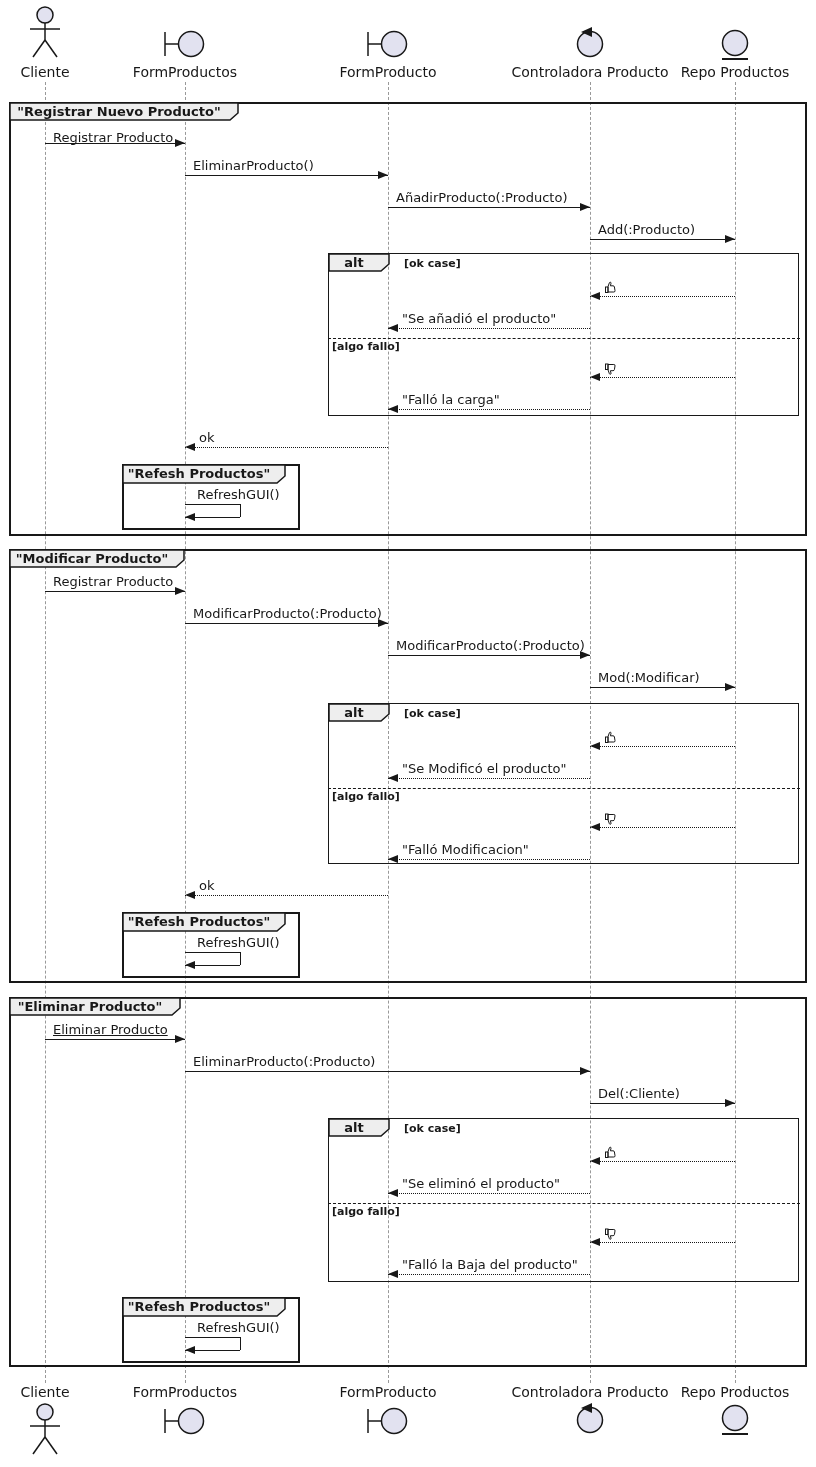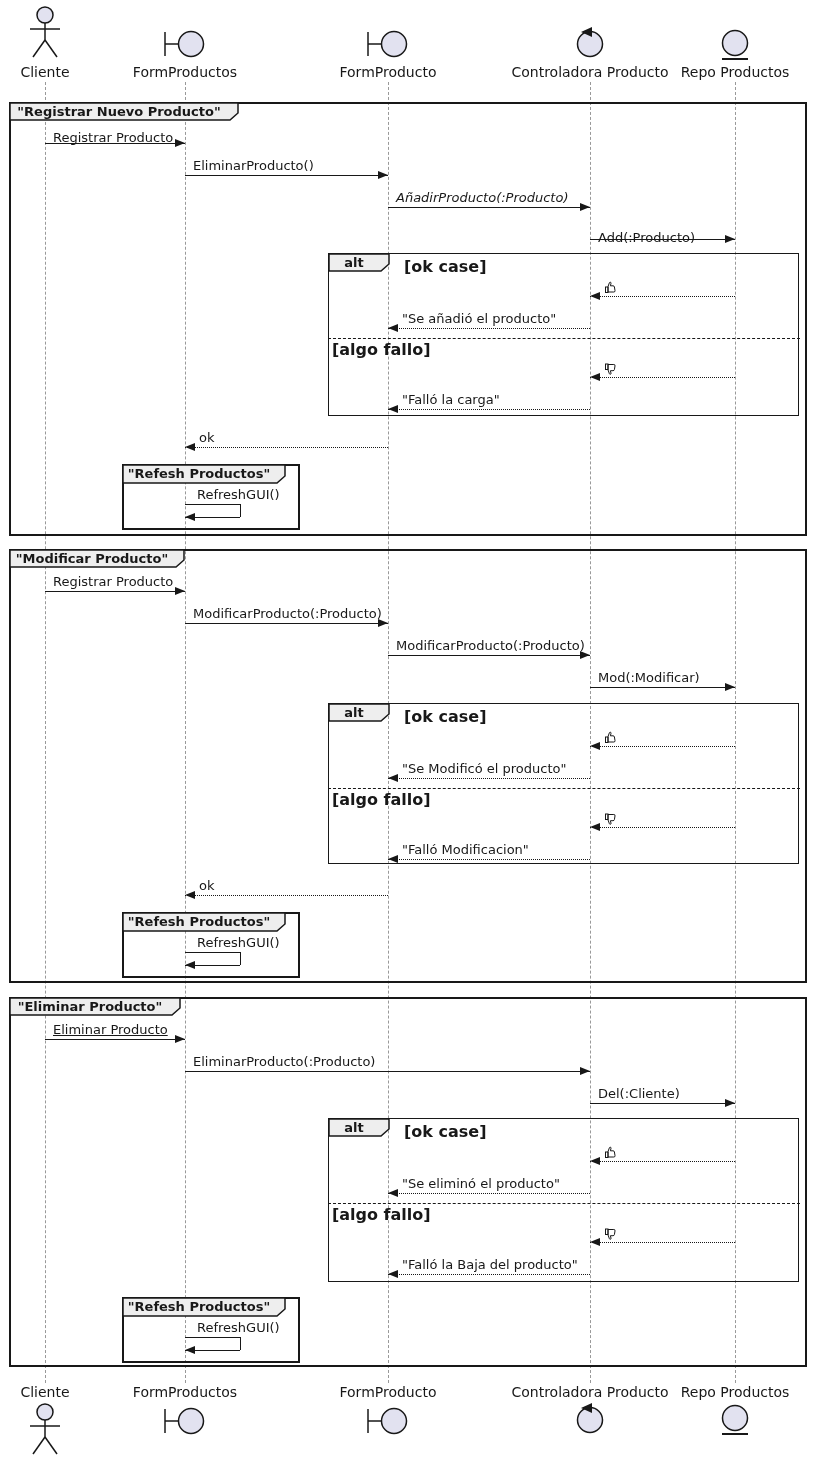--- a/index.html
+++ b/index.html
@@ -5,21 +5,21 @@
   html,body{margin:0;padding:0;background:#ffffff;}
   #canvas{position:relative;width:816px;height:1467px;background:#ffffff;overflow:hidden;
           font-family:"DejaVu Sans",sans-serif;color:#181818;}
   .lifeline{position:absolute;width:0;border-left:1px dashed #999999;}
   .plabel{position:absolute;font-size:14px;white-space:nowrap;transform:translateX(-50%);}
   .icon-wrap{position:absolute;}
   .frame{position:absolute;border:2px solid #181818;background:transparent;}
   .altframe{position:absolute;border:1.6px solid #181818;background:transparent;}
   .tab-svg{position:absolute;}
   .tab-label{position:absolute;font-weight:bold;font-size:13px;text-align:center;white-space:nowrap;line-height:17px;}
-  .guard{position:absolute;font-weight:bold;font-size:16px;white-space:nowrap;}
+  .guard{position:absolute;font-weight:bold;font-size:11px;white-space:nowrap;}
   .divider{position:absolute;height:0;border-top:1px dashed #181818;}
   .mline-solid{position:absolute;height:0;border-top:1px solid #181818;}
   .mline-dotted{position:absolute;height:0;border-top:1px dotted #181818;}
   .mlabel{position:absolute;font-size:13px;height:16px;line-height:16px;white-space:nowrap;}
   .arr-r{position:absolute;width:0;height:0;border-top:4px solid transparent;border-bottom:4px solid transparent;border-left:10px solid #181818;}
   .arr-l{position:absolute;width:0;height:0;border-top:4px solid transparent;border-bottom:4px solid transparent;border-right:10px solid #181818;}
   .vseg{position:absolute;width:0;border-left:1px solid #181818;}
 </style>
 </head>
 <body>
@@ -116,24 +116,24 @@
     <div class="divider" style="left: 328px; top: 338px; width: 472px;"></div>
     <div class="guard" style="left: 332px; top: 340px;">[algo fallo]</div>
     <div class="mline-solid" style="left: 45px; top: 143px; width: 140px;"></div>
     <div class="arr-r" style="left: 175px; top: 139px;"></div>
     <div class="mlabel" style="left: 53px; top: 130px;">Registrar Producto</div>
     <div class="mline-solid" style="left: 185px; top: 175px; width: 203px;"></div>
     <div class="arr-r" style="left: 378px; top: 171px;"></div>
     <div class="mlabel" style="left: 193px; top: 158px;">EliminarProducto()</div>
     <div class="mline-solid" style="left: 388px; top: 207px; width: 202px;"></div>
     <div class="arr-r" style="left: 580px; top: 203px;"></div>
-    <div class="mlabel" style="left: 396px; top: 190px; font-style: italic;">AñadirProducto(:Producto)</div>
+    <div class="mlabel" style="left: 396px; top: 190px;">AñadirProducto(:Producto)</div>
     <div class="mline-solid" style="left: 590px; top: 239px; width: 145px;"></div>
     <div class="arr-r" style="left: 725px; top: 235px;"></div>
-    <div class="mlabel" style="left: 598px; top: 222px; margin-top: 8px;">Add(:Producto)</div>
+    <div class="mlabel" style="left: 598px; top: 222px;">Add(:Producto)</div>
     <div class="mline-dotted" style="left: 590px; top: 296px; width: 145px;"></div>
     <div class="arr-l" style="left: 590px; top: 292px;"></div>
     <div class="icon-wrap" style="left: 604px; top: 280px;"><svg width="14" height="14" viewBox="0 0 14 14">
         <g fill="none" stroke="#181818" stroke-width="1">
           <rect x="1.5" y="6" width="2.5" height="5.5"></rect>
           <path d="M4,11 L9.8,11 Q11.3,11 11,9.6 L10.4,5.9 Q10.2,4.8 9,4.8 L6.4,4.8 L7,2.3 Q7.2,1.2 6.2,1.2 Q5.6,1.2 5.3,2 L4,5.6 Z"></path>
         </g>
       </svg></div>
     <div class="mline-dotted" style="left: 388px; top: 328px; width: 202px;"></div>
     <div class="arr-l" style="left: 388px; top: 324px;"></div>

